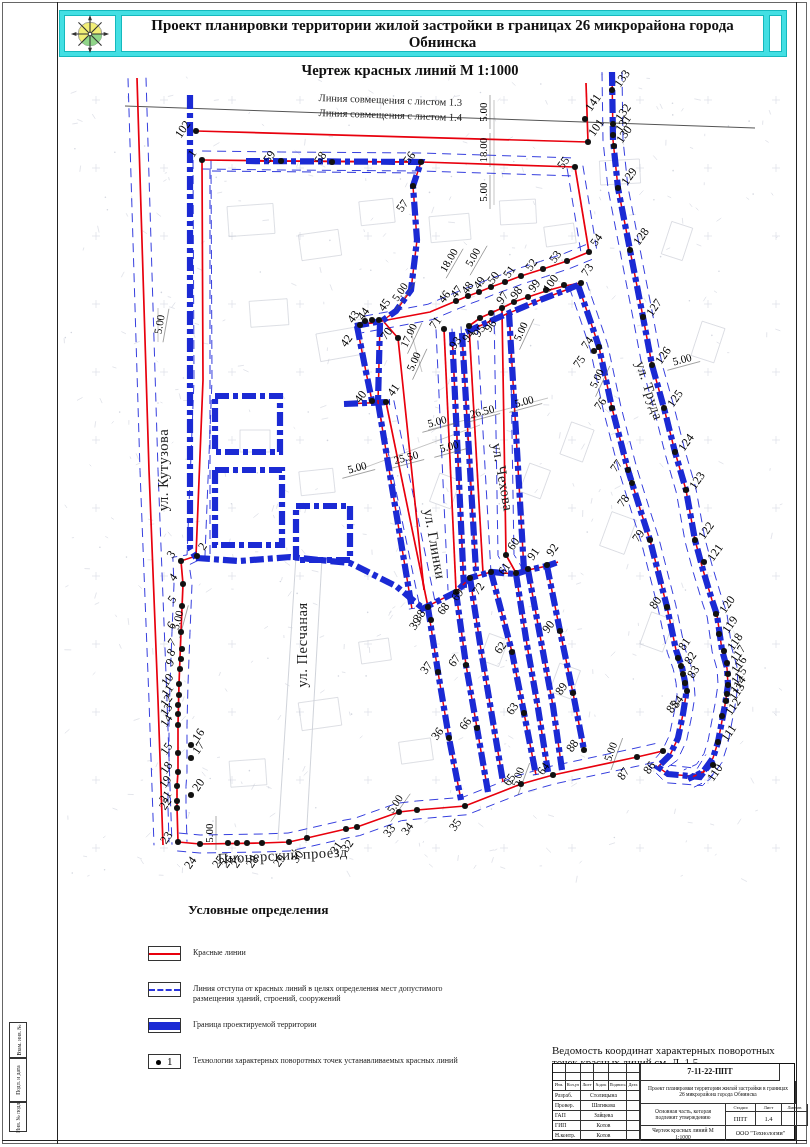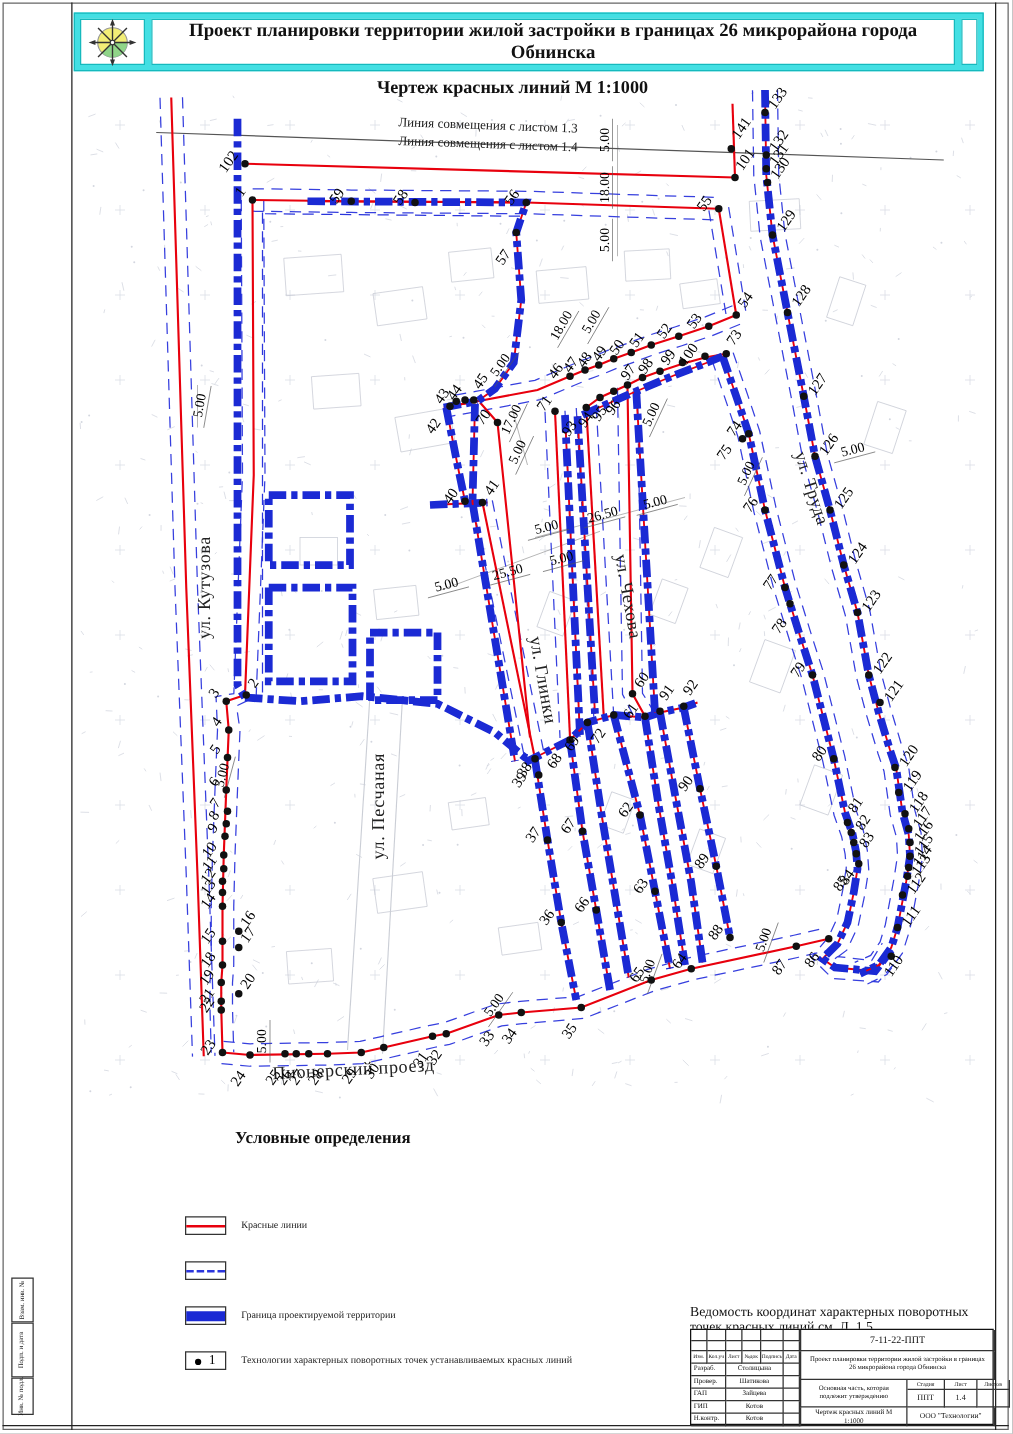--- a/index.html
+++ b/index.html
@@ -18,21 +18,21 @@
   .title-cell span{font-size:15px;font-weight:bold;color:#111;}
   .right-cell{width:13px;background:#fff;border:1px solid #15b9bd;margin-left:5px;}
 
   .subtitle{position:absolute;left:60px;top:62px;width:700px;text-align:center;
             font-size:14.5px;font-weight:bold;color:#111;}
 
   #map{position:absolute;left:0;top:0;width:810px;height:1147px;}
 
   .legend{position:absolute;left:148px;top:902px;width:430px;}
   .legend-title{font-size:13.5px;font-weight:bold;color:#111;margin-left:40px;}
-  .legend-item{position:absolute;left:0;display:flex;align-items:flex-start;margin-top:27px;}
+  .legend-item{position:absolute;left:0;display:flex;align-items:flex-start;}
   .swatch{width:33px;height:15px;border:1px solid #333;background:#fff;position:relative;flex:none;}
   .legend-label{font-size:8px;line-height:1.3;color:#222;margin-left:12px;padding-top:2px;width:290px;
                 font-family:"Liberation Serif",serif;}
   .note{position:absolute;left:552px;top:1044px;width:250px;font-size:11px;color:#111;}
 
   .stamp{position:absolute;left:552px;top:1063px;width:243px;height:77px;border:1.4px solid #111;background:#fff;}
   .stamp .cell{position:absolute;font-size:6px;color:#111;overflow:hidden;display:flex;align-items:center;justify-content:center;text-align:center;line-height:1.1;}
   .stamp .b{border-right:.7px solid #333;border-bottom:.7px solid #333;}
 
   .margin-box{position:absolute;width:18px;border:1px solid #333;display:flex;align-items:center;justify-content:center;background:#fff;}
@@ -1175,20 +1175,21 @@
         <div class="legend-item" style="top: 44px;">
           <div class="swatch">
             <div style="margin-top: 6px; height: 2px; background: rgb(232, 0, 13);"></div>
           </div>
           <div class="legend-label">Красные линии</div>
         </div>
         <div class="legend-item" style="top: 80px;">
           <div class="swatch">
             <div style="margin-top: 6px; border-top: 2px dashed rgb(43, 53, 220);"></div>
           </div>
+          <div class="legend-label">Линия отступа от красных линий в целях определения мест допустимого размещения зданий, строений, сооружений</div>
         </div>
         <div class="legend-item" style="top: 116px;">
           <div class="swatch">
             <div style="margin-top: 3px; height: 8px; background: rgb(27, 42, 212);"></div>
           </div>
           <div class="legend-label">Граница проектируемой территории</div>
         </div>
         <div class="legend-item" style="top: 152px;">
           <div class="swatch">
             <span style="position:absolute;left:7px;top:5px;width:5px;height:5px;border-radius:50%;background:#000"></span>
@@ -1228,21 +1229,21 @@
       <div class="cell b" style="left: 74px; top: 37px; width: 13px; height: 10px; font-size: 5px;"></div>
       <div class="cell b" style="left: 0px; top: 47px; width: 28px; height: 10px; font-size: 5.6px; justify-content: flex-start; padding-left: 2px;">ГАП</div>
       <div class="cell b" style="left: 28px; top: 47px; width: 46px; height: 10px; font-size: 5.6px;">Зайцева</div>
       <div class="cell b" style="left: 74px; top: 47px; width: 13px; height: 10px; font-size: 5px;"></div>
       <div class="cell b" style="left: 0px; top: 57px; width: 28px; height: 10px; font-size: 5.6px; justify-content: flex-start; padding-left: 2px;">ГИП</div>
       <div class="cell b" style="left: 28px; top: 57px; width: 46px; height: 10px; font-size: 5.6px;">Котов</div>
       <div class="cell b" style="left: 74px; top: 57px; width: 13px; height: 10px; font-size: 5px;"></div>
       <div class="cell b" style="left: 0px; top: 67px; width: 28px; height: 10px; font-size: 5.6px; justify-content: flex-start; padding-left: 2px;">Н.контр.</div>
       <div class="cell b" style="left: 28px; top: 67px; width: 46px; height: 10px; font-size: 5.6px;">Котов</div>
       <div class="cell b" style="left: 74px; top: 67px; width: 13px; height: 10px; font-size: 5px;"></div>
-      <div class="cell b" style="left: 87px; top: 0px; width: 156px; height: 17px; font-size: 8px; font-weight: normal; border-left: 0.7px solid rgb(51, 51, 51);">7-11-22-ППТ</div>
+      <div class="cell b" style="left: 87px; top: 0px; width: 140px; height: 17px; font-size: 8px; font-weight: bold; border-left: 0.7px solid rgb(51, 51, 51);">7-11-22-ППТ</div>
       <div class="cell b" style="left: 87px; top: 17px; width: 156px; height: 23px; font-size: 5.4px; border-left: 0.7px solid rgb(51, 51, 51); padding: 1px 4px;">Проект планировки территории жилой застройки в границах 26 микрорайона города Обнинска</div>
       <div class="cell b" style="left: 87px; top: 40px; width: 86px; height: 22px; font-size: 5.4px; border-left: 0.7px solid rgb(51, 51, 51); padding: 1px 3px;">Основная часть, которая подлежит утверждению</div>
       <div class="cell b" style="left: 173px; top: 40px; width: 30px; height: 8px; font-size: 4.6px;">Стадия</div>
       <div class="cell b" style="left: 203px; top: 40px; width: 26px; height: 8px; font-size: 4.6px;">Лист</div>
       <div class="cell b" style="left: 229px; top: 40px; width: 26px; height: 8px; font-size: 4.6px;">Листов</div>
       <div class="cell b" style="left: 173px; top: 48px; width: 30px; height: 14px; font-size: 6.5px;">ППТ</div>
       <div class="cell b" style="left: 203px; top: 48px; width: 26px; height: 14px; font-size: 6.5px;">1.4</div>
       <div class="cell b" style="left: 229px; top: 48px; width: 26px; height: 14px; font-size: 6.5px;"></div>
       <div class="cell b" style="left: 87px; top: 62px; width: 86px; height: 15px; font-size: 5.6px; border-left: 0.7px solid rgb(51, 51, 51); border-bottom: none; padding: 0px 3px;">Чертеж красных линий М 1:1000</div>
       <div class="cell b" style="left: 173px; top: 62px; width: 70px; height: 15px; font-size: 6px; border-bottom: none;">ООО "Технологии"</div>

